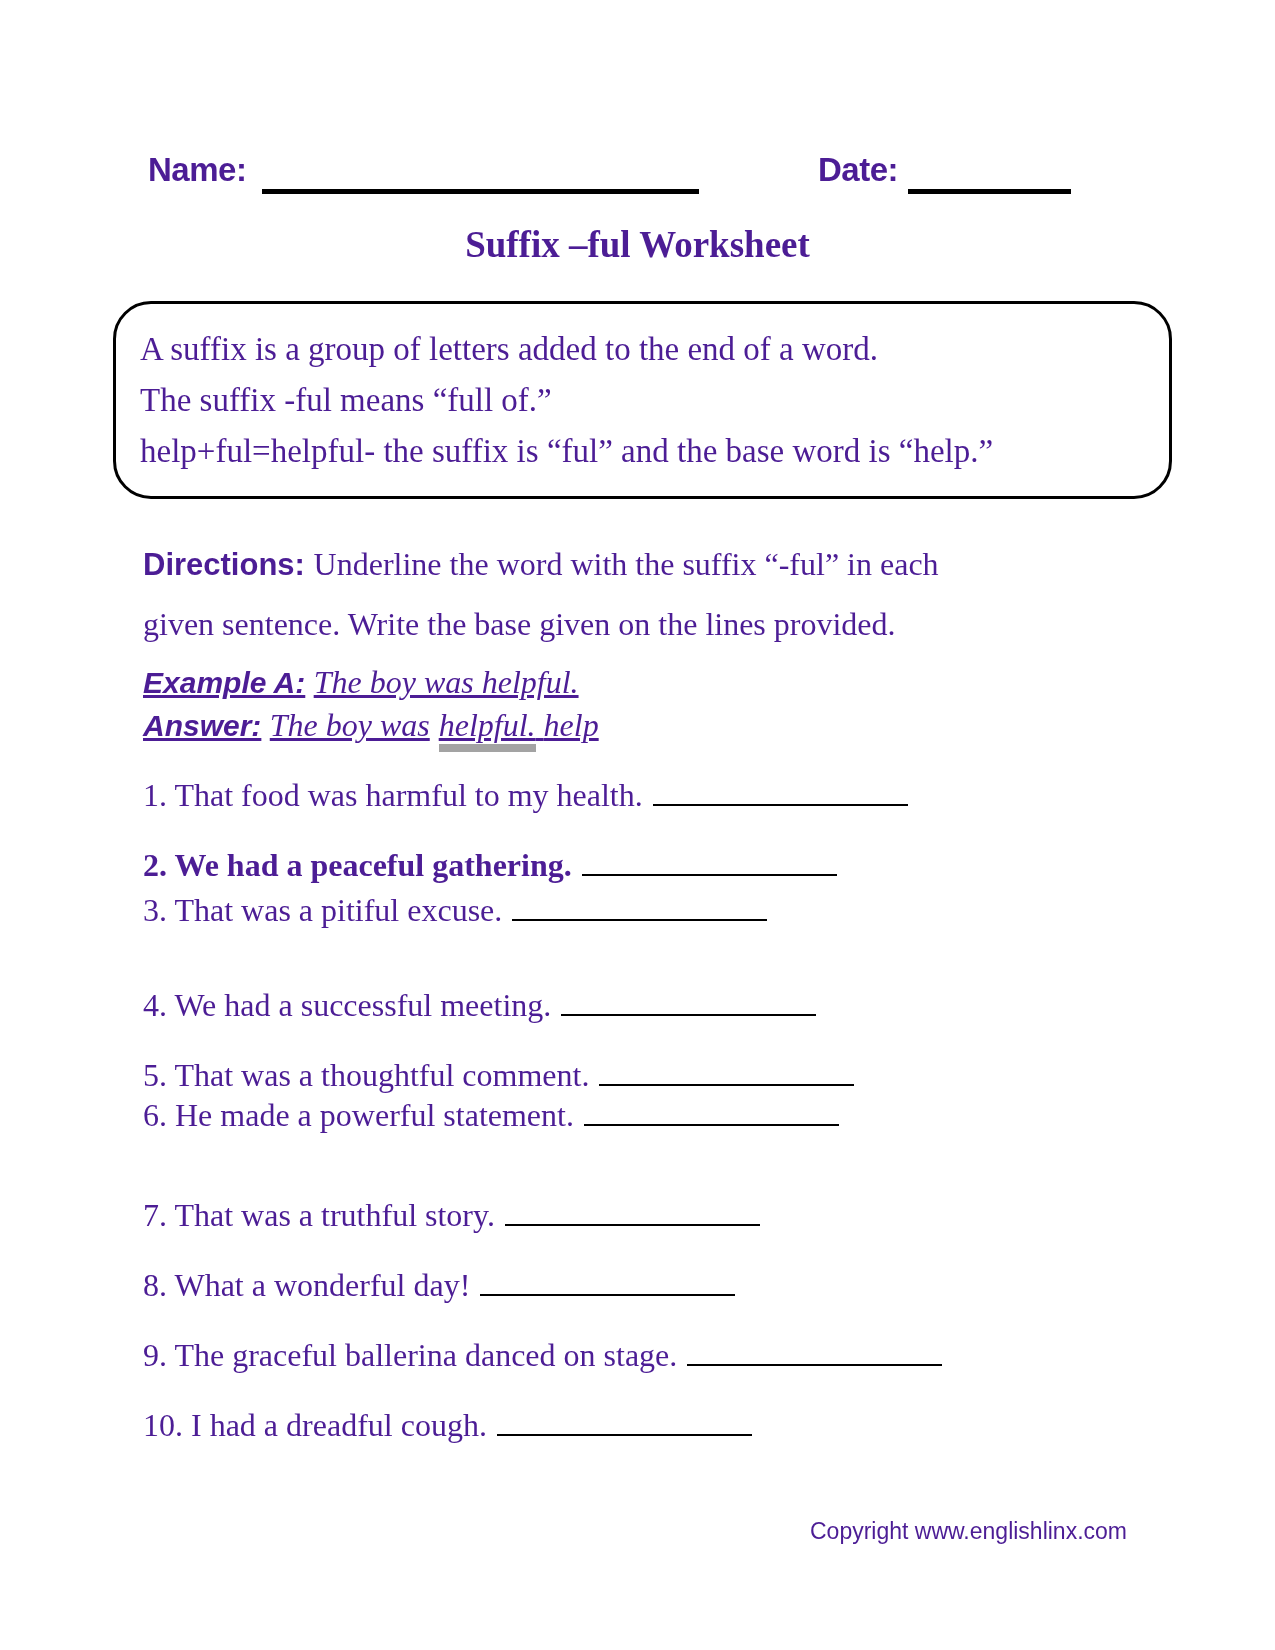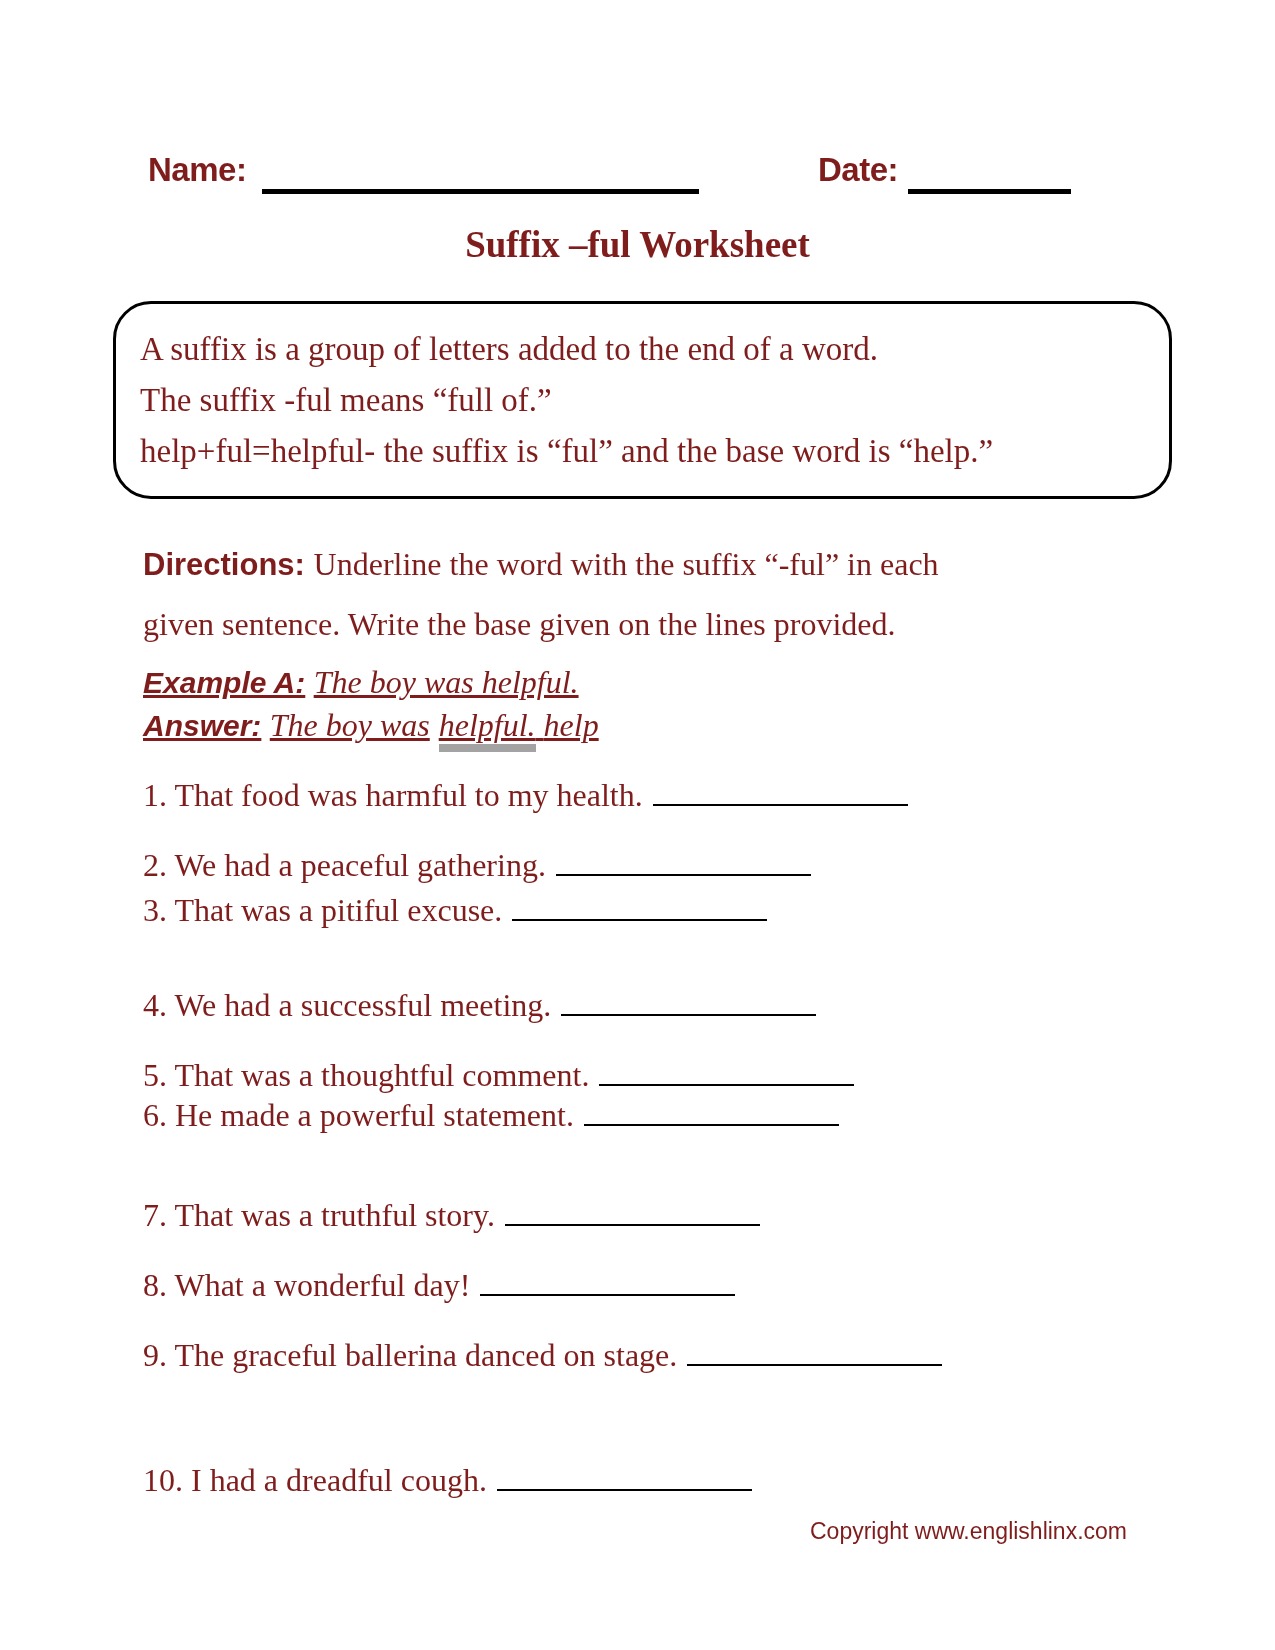--- a/index.html
+++ b/index.html
@@ -1,20 +1,20 @@
 <!DOCTYPE html>
 <html><head>
 <meta charset="utf-8">
 <style>
   html,body{margin:0;padding:0;background:#ffffff;}
   #page{
     position:relative;
     width:1275px;height:1650px;
     background:#ffffff;
-    color:#7f1d1d;
+    color:#4c1d95;
     font-family:"Liberation Serif", serif;
     overflow:hidden;
   }
   .abs{position:absolute;}
   .sans-b{font-family:"Liberation Sans", sans-serif;font-weight:bold;}
   .sans-bi{font-family:"Liberation Sans", sans-serif;font-weight:bold;font-style:italic;}
 
   
   .hdr-label{font-size:33px;line-height:40px;letter-spacing:-0.5px;}
   .rule-thick{background:#000000;height:5px;}
@@ -92,25 +92,25 @@
   <div class="abs ex-line" style="top:662px;">
     <span class="sans-bi ex-label gap-r">Example A:</span><span>The boy was helpful.</span>
   </div>
 
   <div class="abs ex-line" style="top:705px;">
     <span class="sans-bi ex-label gap-r">Answer:</span><span class="gap-r">The boy was</span><span class="uword">helpful.</span>
     <span>help</span>
   </div>
 
   <div class="abs item" style="top:775px;"><span>1. That food was harmful to my health.</span><span class="write-line"></span></div>
-  <div class="abs item" style="top:845px;"><span>2. We had a peaceful gathering.</span><span class="write-line"></span></div>
+  <div class="abs item" style="top:845px;font-weight:bold;"><span>2. We had a peaceful gathering.</span><span class="write-line"></span></div>
   <div class="abs item" style="top:890px;"><span>3. That was a pitiful excuse.</span><span class="write-line"></span></div>
   <div class="abs item" style="top:985px;"><span>4. We had a successful meeting.</span><span class="write-line"></span></div>
   <div class="abs item" style="top:1055px;"><span>5. That was a thoughtful comment.</span><span class="write-line"></span></div>
   <div class="abs item" style="top:1095px;"><span>6. He made a powerful statement.</span><span class="write-line"></span></div>
   <div class="abs item" style="top:1195px;"><span>7. That was a truthful story.</span><span class="write-line"></span></div>
   <div class="abs item" style="top:1265px;"><span>8. What a wonderful day!</span><span class="write-line"></span></div>
   <div class="abs item" style="top:1335px;"><span>9. The graceful ballerina danced on stage.</span><span class="write-line"></span></div>
-  <div class="abs item" style="top:1460px;"><span>10. I had a dreadful cough.</span><span class="write-line"></span></div>
+  <div class="abs item" style="top:1405px;"><span>10. I had a dreadful cough.</span><span class="write-line"></span></div>
 
   <div class="abs copyright">Copyright www.englishlinx.com</div>
 
 </div>
 
 </body></html>

